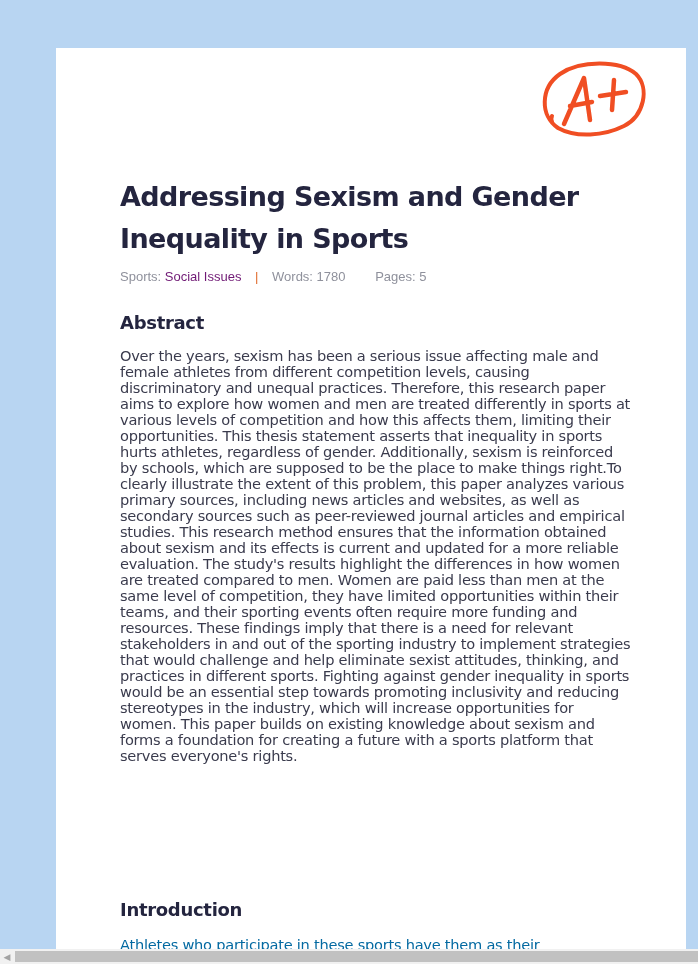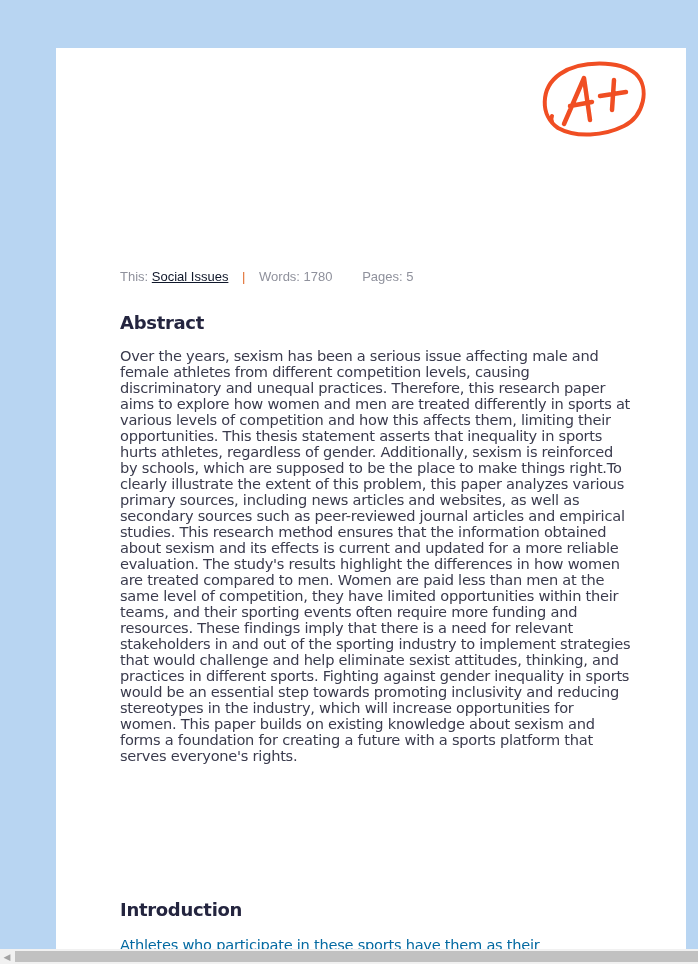--- a/index.html
+++ b/index.html
@@ -42,21 +42,21 @@
     font-family: "DejaVu Sans", sans-serif;
     font-weight: bold; font-size: 27px; line-height: 42px;
     color: #24253f; letter-spacing: -0.6px;
   }
   .meta {
     position: absolute; left: 64px; top: 221px;
     font-size: 13px; color: #8f919c;
     font-family: "Liberation Sans", sans-serif;
     white-space: nowrap;
   }
-  .meta .topic-val { color: #0f172a; text-decoration: underline; }
+  .meta .topic-val { color: #701a75; }
   .meta .sep { color: #e06a2b; margin: 0 10px; }
   .meta .pages { margin-left: 26px; }
   .h2 {
     position: absolute; left: 64px;
     margin: 0;
     font-family: "DejaVu Sans", sans-serif;
     font-weight: bold; font-size: 18px; color: #24253f;
     letter-spacing: -0.3px;
   }
   .abstract-h { top: 264px; }
@@ -93,23 +93,24 @@
 
 <div class="card">
 
 
   <svg class="grade" viewBox="0 0 110 82">
     <path d="M20 70 C2 58 2 30 22 16 C42 2 82 2 98 16 C112 30 106 58 86 68 C66 78 38 80 20 70 C14 66 12 62 14 58" fill="none" stroke="#f04e23" stroke-width="4" stroke-linecap="round"></path>
     <path d="M26 66 L46 20 L52 62 M32 48 L54 44" fill="none" stroke="#f04e23" stroke-width="4.5" stroke-linecap="round" stroke-linejoin="round"></path>
     <path d="M62 38 L88 34 M76 22 L74 52" fill="none" stroke="#f04e23" stroke-width="4.5" stroke-linecap="round"></path>
   </svg>
 
+  <h1 class="title">Addressing Sexism and Gender Inequality in Sports</h1>
 
   <div class="meta">
-    <span>This:</span>
+    <span>Sports:</span>
     <span class="topic-val">Social Issues</span>
     <span class="sep">|</span>
     <span>Words: 1780</span>
     <span class="pages">Pages: 5</span>
   </div>
 
   <h2 class="h2 abstract-h">Abstract</h2>
   <p class="abstract-body">Over the years, sexism has been a serious issue affecting male and female athletes from different competition levels, causing discriminatory and unequal practices. Therefore, this research paper aims to explore how women and men are treated differently in sports at various levels of competition and how this affects them, limiting their opportunities. This thesis statement asserts that inequality in sports hurts athletes, regardless of gender. Additionally, sexism is reinforced by schools, which are supposed to be the place to make things right.To clearly illustrate the extent of this problem, this paper analyzes various primary sources, including news articles and websites, as well as secondary sources such as peer-reviewed journal articles and empirical studies. This research method ensures that the information obtained about sexism and its effects is current and updated for a more reliable evaluation. The study's results highlight the differences in how women are treated compared to men. Women are paid less than men at the same level of competition, they have limited opportunities within their teams, and their sporting events often require more funding and resources. These findings imply that there is a need for relevant stakeholders in and out of the sporting industry to implement strategies that would challenge and help eliminate sexist attitudes, thinking, and practices in different sports. Fighting against gender inequality in sports would be an essential step towards promoting inclusivity and reducing stereotypes in the industry, which will increase opportunities for women. This paper builds on existing knowledge about sexism and forms a foundation for creating a future with a sports platform that serves everyone's rights.</p>
 
   <h2 class="h2 intro-h">Introduction</h2>

